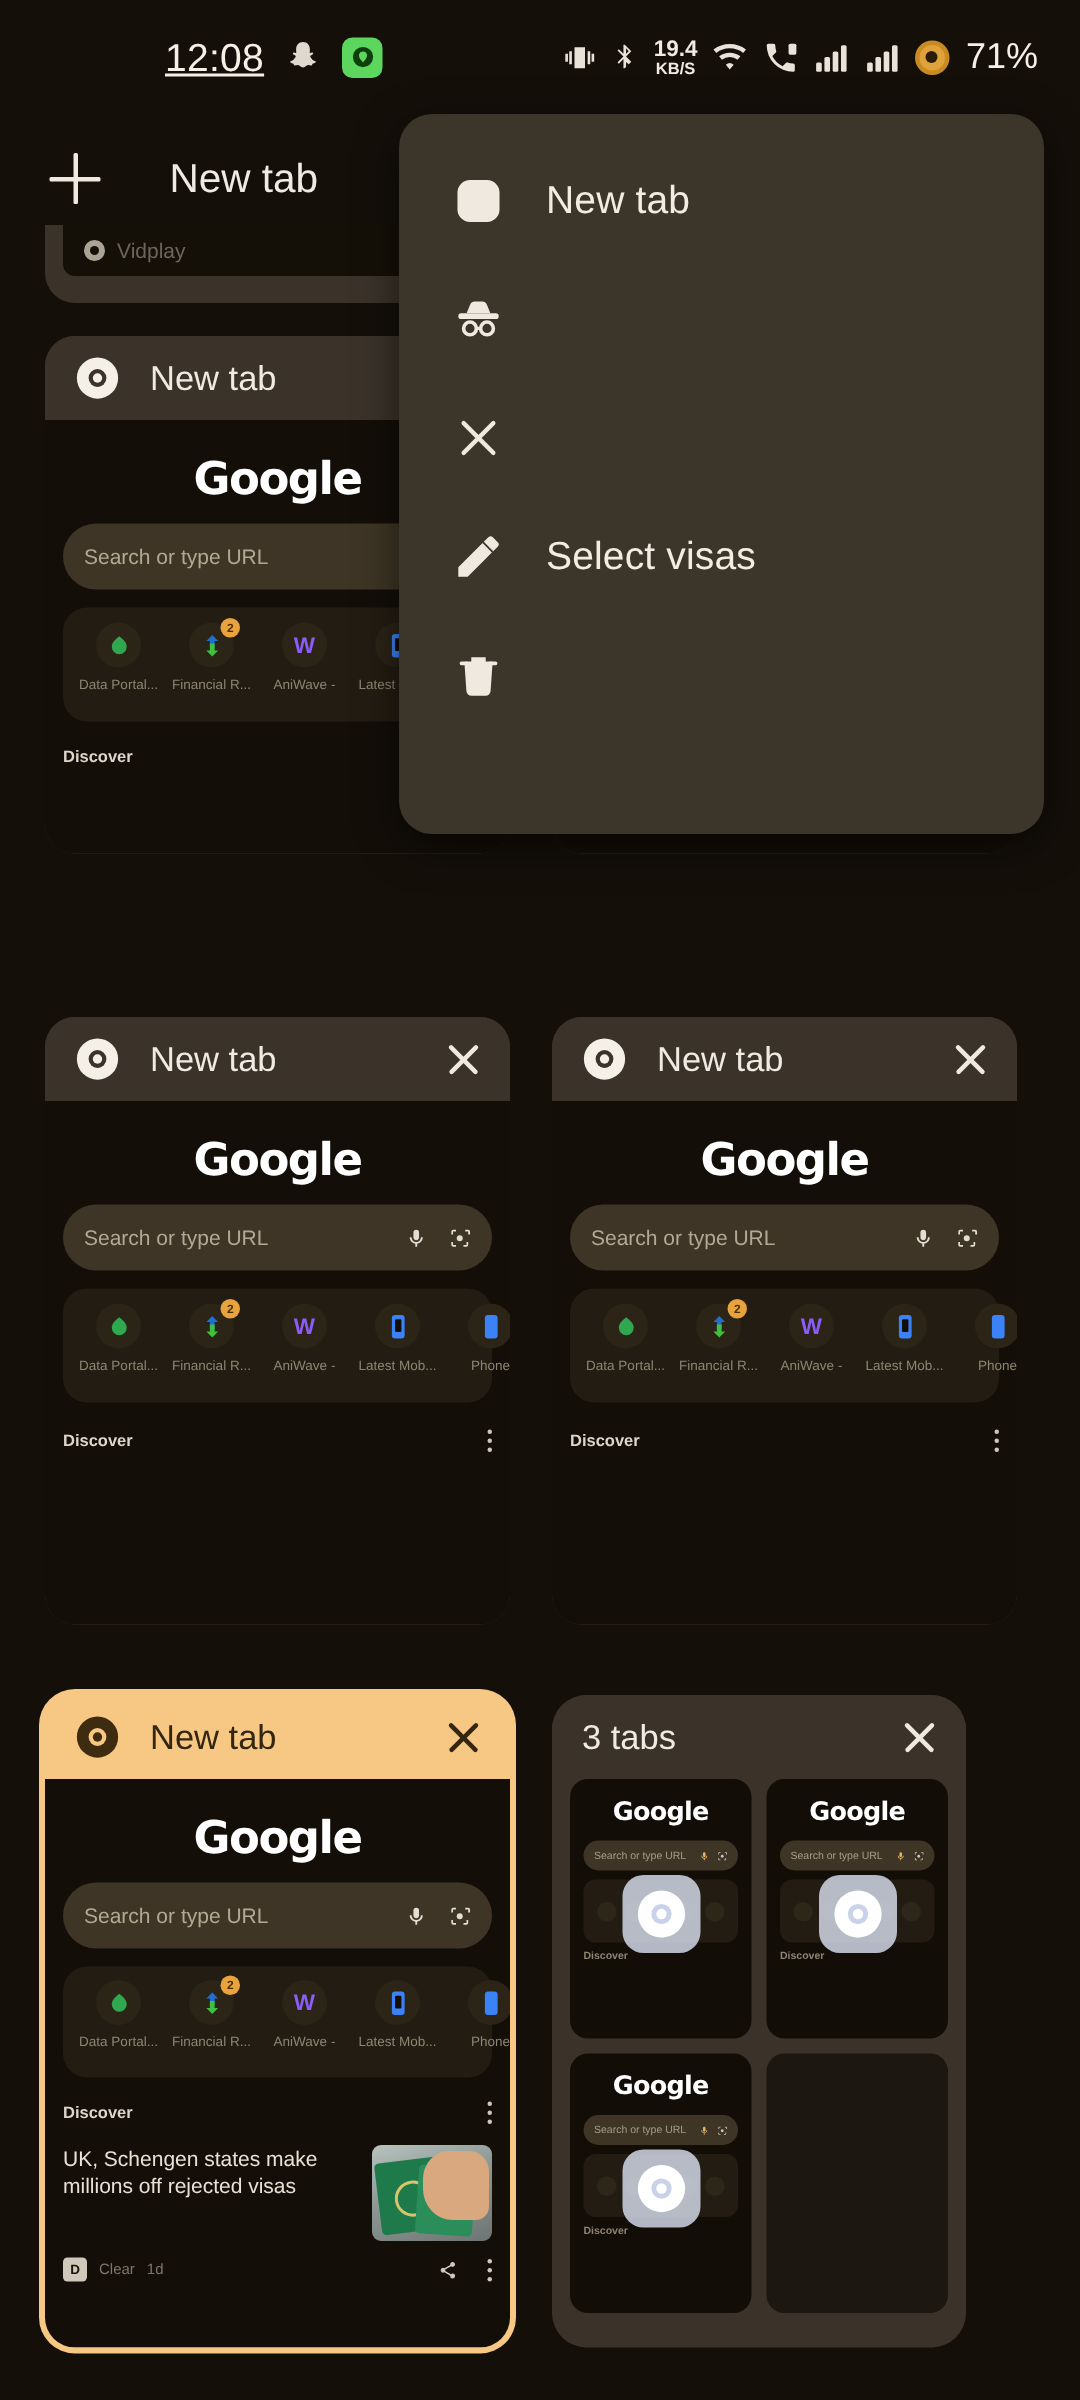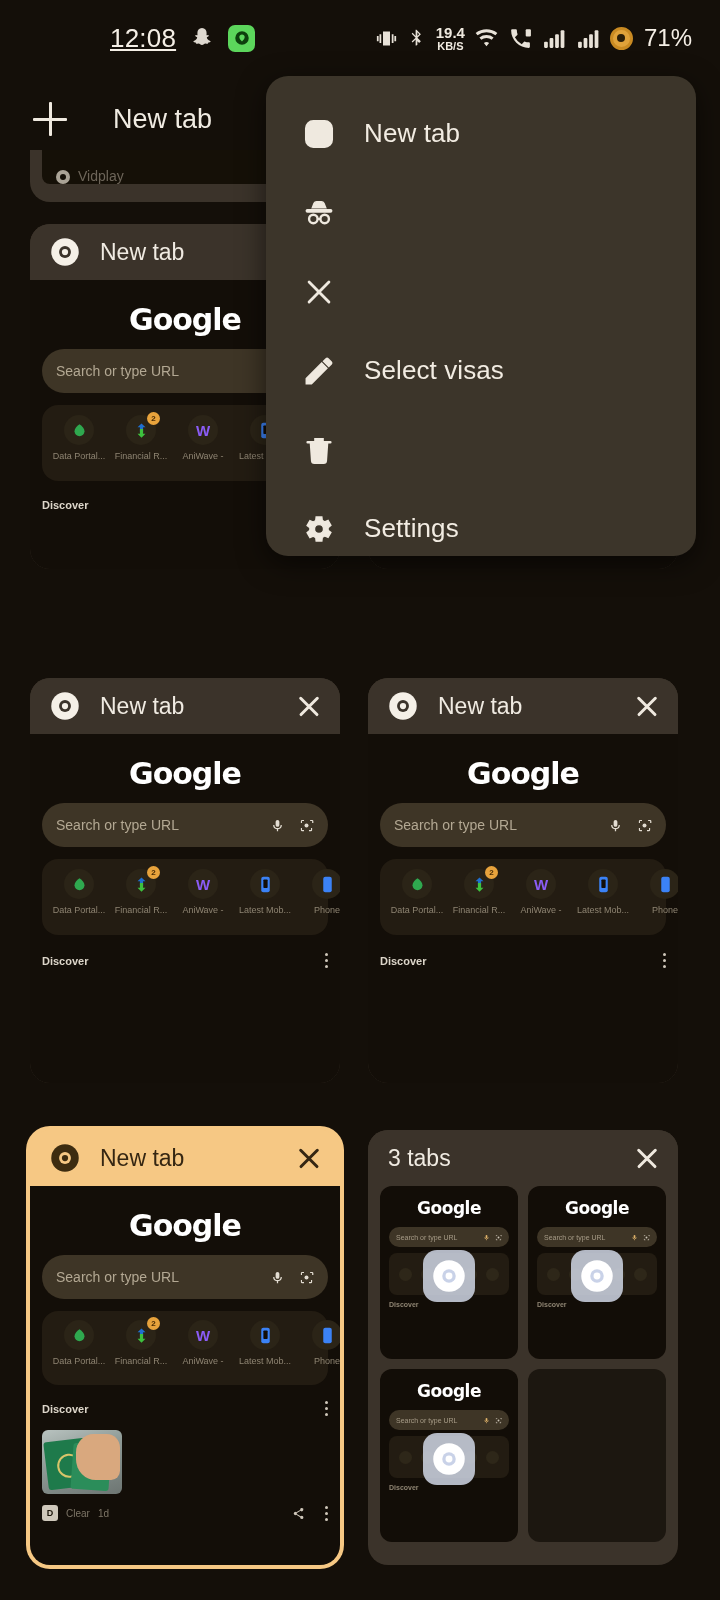--- a/index.html
+++ b/index.html
@@ -155,21 +155,21 @@
   .scrolled-card {
     position: absolute; left: 30px; top: 0; width: 612px; height: 52px;
     background: #3b332a; border-radius: 0 0 20px 20px; overflow: hidden;
   }
   .scrolled-inner {
     position: absolute; left: 12px; right: 12px; top: 0; height: 34px;
     display: flex; gap: 6px;
   }
   .chip {
     flex: 1; background: #151007; border-radius: 0 0 8px 8px; display: flex;
-    align-items: flex-end; gap: 8px; padding: 0 14px; color: #6d6559; font-size: 14px;
+    align-items: center; gap: 8px; padding: 0 14px; color: #6d6559; font-size: 14px;
   }
   .chip .cfav { width: 14px; height: 14px; border-radius:50%; background:#aaa396;
     display:flex;align-items:center;justify-content:center; flex:0 0 14px;}
   .chip .cfav i { width:6px;height:6px;border-radius:50%;background:#151007; display:block;}
 
   
   .menu {
     position: absolute; left: 266px; top: 76px; width: 430px; height: 480px;
     background: #3c352a; border-radius: 22px; padding: 18px 0;
     box-shadow: 0 8px 28px rgba(0,0,0,.55);
@@ -573,20 +573,21 @@
         </div>
         <div class="discover-row" style="margin-top:16px; font-size:11px;">
           <span class="dlbl">Discover</span>
           <span class="kebab">
               <i></i>
               <i></i>
               <i></i>
             </span>
         </div>
         <div class="article" style="margin-top:14px;">
+          <div class="atext" style="font-size:14px;">UK, Schengen states make millions off rejected visas</div>
           <div class="athumb">
             <div class="passport"></div>
               <div class="passport2"></div>
               <div class="hand"></div>
           </div>
         </div>
         <div class="src-row" style="margin-top:11px; font-size:10px; gap:8px;">
           <span class="src-logo" style="font-size:9px;">D</span>
           <span>Clear</span>
           <span>1d</span>
@@ -597,21 +598,21 @@
           </span>
           <span class="kebab" style="margin-left:12px;">
               <i></i>
               <i></i>
               <i></i>
             </span>
         </div>
       </div>
     </div>
 
-    <div class="card" style="left:368px; top:980px; width:310px; height:435px;">
+    <div class="card" style="left:368px; top:980px; width:276px; height:435px;border-radius:23px;">
       <div class="card-hd">
         <div class="ttl" style="margin-left:0;">3 tabs</div>
         <div class="xbtn"></div>
       </div>
       <div class="group-body">
 
         <div class="mini">
           <div class="mg">Google</div>
           <div class="mo">
             <span>Search or type URL</span>
@@ -742,23 +743,15 @@
     </div>
     <div class="menu-item">
       <span class="mi-ic">
         <svg viewBox="0 0 24 24" fill="none" stroke-width="1.8" stroke-linecap="round">
           <path d="M4 6.5h16M9.5 6.5V4.5h5v2"></path>
           <path d="M6.3 6.5l.9 13a1.5 1.5 0 001.5 1.4h6.6a1.5 1.5 0 001.5-1.4l.9-13"></path>
           <path d="M10.3 10.5v6.6M13.7 10.5v6.6"></path>
         </svg>
       </span>
     </div>
-    <div class="menu-item">
-      <span class="mi-ic">
-        <svg viewBox="0 0 24 24" stroke="none">
-          <path d="M19.4 13a7.6 7.6 0 000-2l2-1.6-2-3.4-2.4 1a7.6 7.6 0 00-1.7-1L15 3.5h-4l-.3 2.6a7.6 7.6 0 00-1.7 1l-2.4-1-2 3.4L6.6 11a7.6 7.6 0 000 2l-2 1.6 2 3.4 2.4-1a7.6 7.6 0 001.7 1l.3 2.5h4l.3-2.6a7.6 7.6 0 001.7-1l2.4 1 2-3.4-2-1.5zM13 15.2a3.2 3.2 0 113.2-3.2A3.2 3.2 0 0113 15.2z" transform="translate(-1 0)"></path>
-        </svg>
-      </span>
-      <span class="mi-lbl">Settings</span>
-    </div>
   </div>
 
 </div>
 
 </body></html>

